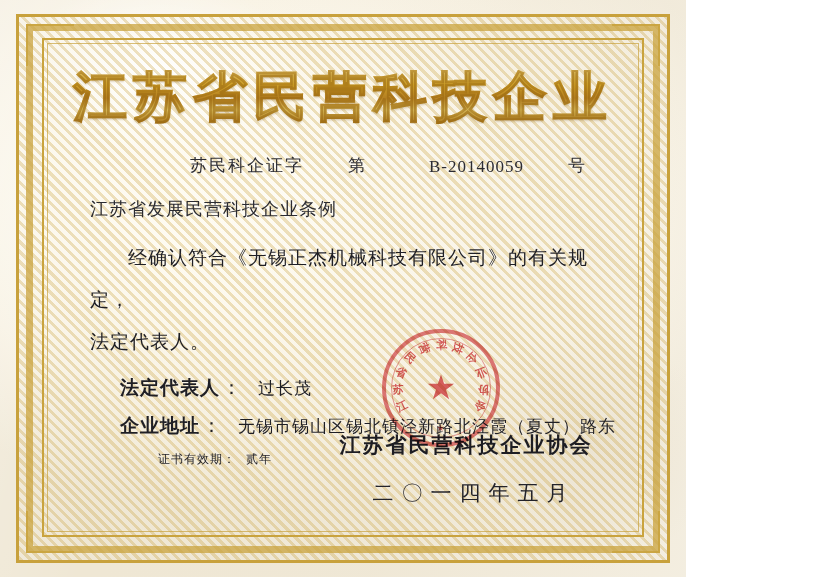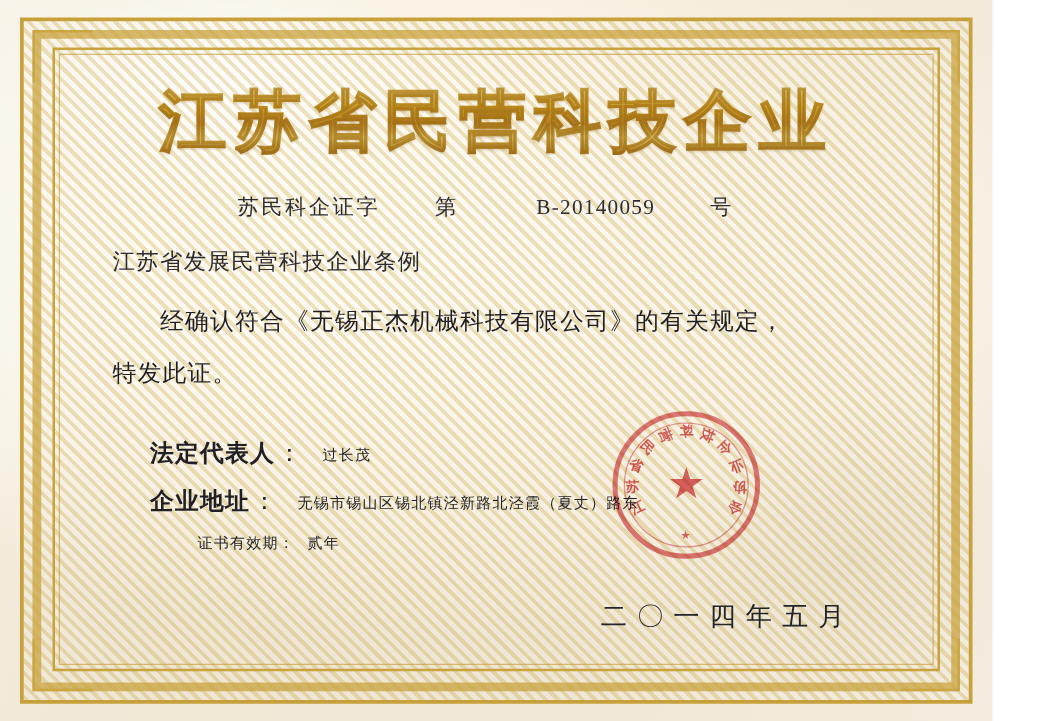--- a/index.html
+++ b/index.html
@@ -10,21 +10,21 @@
   body {
     width: 834px;
     height: 577px;
     overflow: hidden;
     font-family: "Liberation Serif", serif;
   }
 
   
   .certificate {
     position: relative;
-    width: 794px;
+    width: 686px;
     height: 577px;
     box-sizing: border-box;
     background:
       radial-gradient(ellipse 70% 55% at 42% 34%, #fffdf6 0%, #fdf9ee 40%, #f7f1e2 72%, #efe7d4 100%);
   }
 
   
   .paper-glare {
     position: absolute;
     inset: 0;
@@ -117,21 +117,21 @@
   }
 
   
   .cert-no-row {
     margin-top: 30px;
     padding-left: 130px;
     font-size: 17px;
     color: #2c2c33;
     letter-spacing: 1px;
     display: flex;
-    align-items: center;
+    align-items: flex-end;
   }
   .cert-no-row .lbl { letter-spacing: 2px; }
   .cert-no-row .di  { margin-left: 44px; }
   .cert-no-row .num { margin-left: 63px; font-family: "Liberation Serif", serif; }
   .cert-no-row .hao { margin-left: 44px; }
 
   
   .company {
     margin-top: 20px;
     padding-left: 30px;
@@ -147,34 +147,34 @@
     padding-right: 10px;
     font-size: 19px;
     line-height: 42px;
     color: #1f1f25;
     letter-spacing: 1px;
   }
   .body-p .indent { display: inline-block; width: 38px; }
 
   
   .field {
-    margin-top: 29px;
+    margin-top: 12px;
     padding-left: 60px;
     display: flex;
     align-items: flex-start;
     font-size: 19px;
     color: #1f1f25;
     letter-spacing: 1px;
   }
   .field .f-label { font-weight: bold; white-space: nowrap; }
   .field .f-colon { margin: 0 2px; }
   .field .f-value {
     margin-left: 14px;
     font-weight: normal;
-    font-size: 12px;
+    font-size: 17px;
     line-height: 28px;
     max-width: 390px;
   }
   .field.addr { margin-top: 10px; }
 
   .valid-row {
     margin-top: 10px;
     padding-left: 98px;
     font-size: 12px;
     color: #23232a;
@@ -285,41 +285,42 @@
       <span class="lbl">苏民科企证字</span>
       <span class="di">第</span>
       <span class="num">B-20140059</span>
       <span class="hao">号</span>
     </div>
 
     <div class="company">江苏省发展民营科技企业条例</div>
 
     <div class="body-p">
       <span class="indent"></span><span>经确认符合《无锡正杰机械科技有限公司》的有关规定，</span><br>
-      <span>特发此证。</span>
+      <span>法定代表人。</span>
     </div>
 
     <div class="field">
       <span class="f-label">法定代表人</span>
       <span class="f-colon">：</span>
       <span class="f-value">过长茂</span>
     </div>
 
     <div class="field addr">
       <span class="f-label">企业地址</span>
       <span class="f-colon">：</span>
       <span class="f-value">无锡市锡山区锡北镇泾新路北泾霞（夏丈）路东</span>
     </div>
 
     <div class="valid-row">
       <span class="v-lbl">证书有效期：</span>
       <span class="v-val">贰年</span>
     </div>
 
     <div class="issuer-block">
+      <div class="issuer-name">江苏省民营科技企业协会</div>
       <div class="issue-date">二〇一四年五月</div>
     </div>
 
     <div class="seal">
       <div class="seal-inner"></div>
       <div class="seal-star">★</div>
       <div class="seal-bottom">★</div>
       <div class="seal-text">
           <span style="transform: rotate(-115deg) translate(0px, -43px) rotate(90deg) translate(-50%, -50%);">江</span>
           <span style="transform: rotate(-92deg) translate(0px, -43px) rotate(90deg) translate(-50%, -50%);">苏</span>

